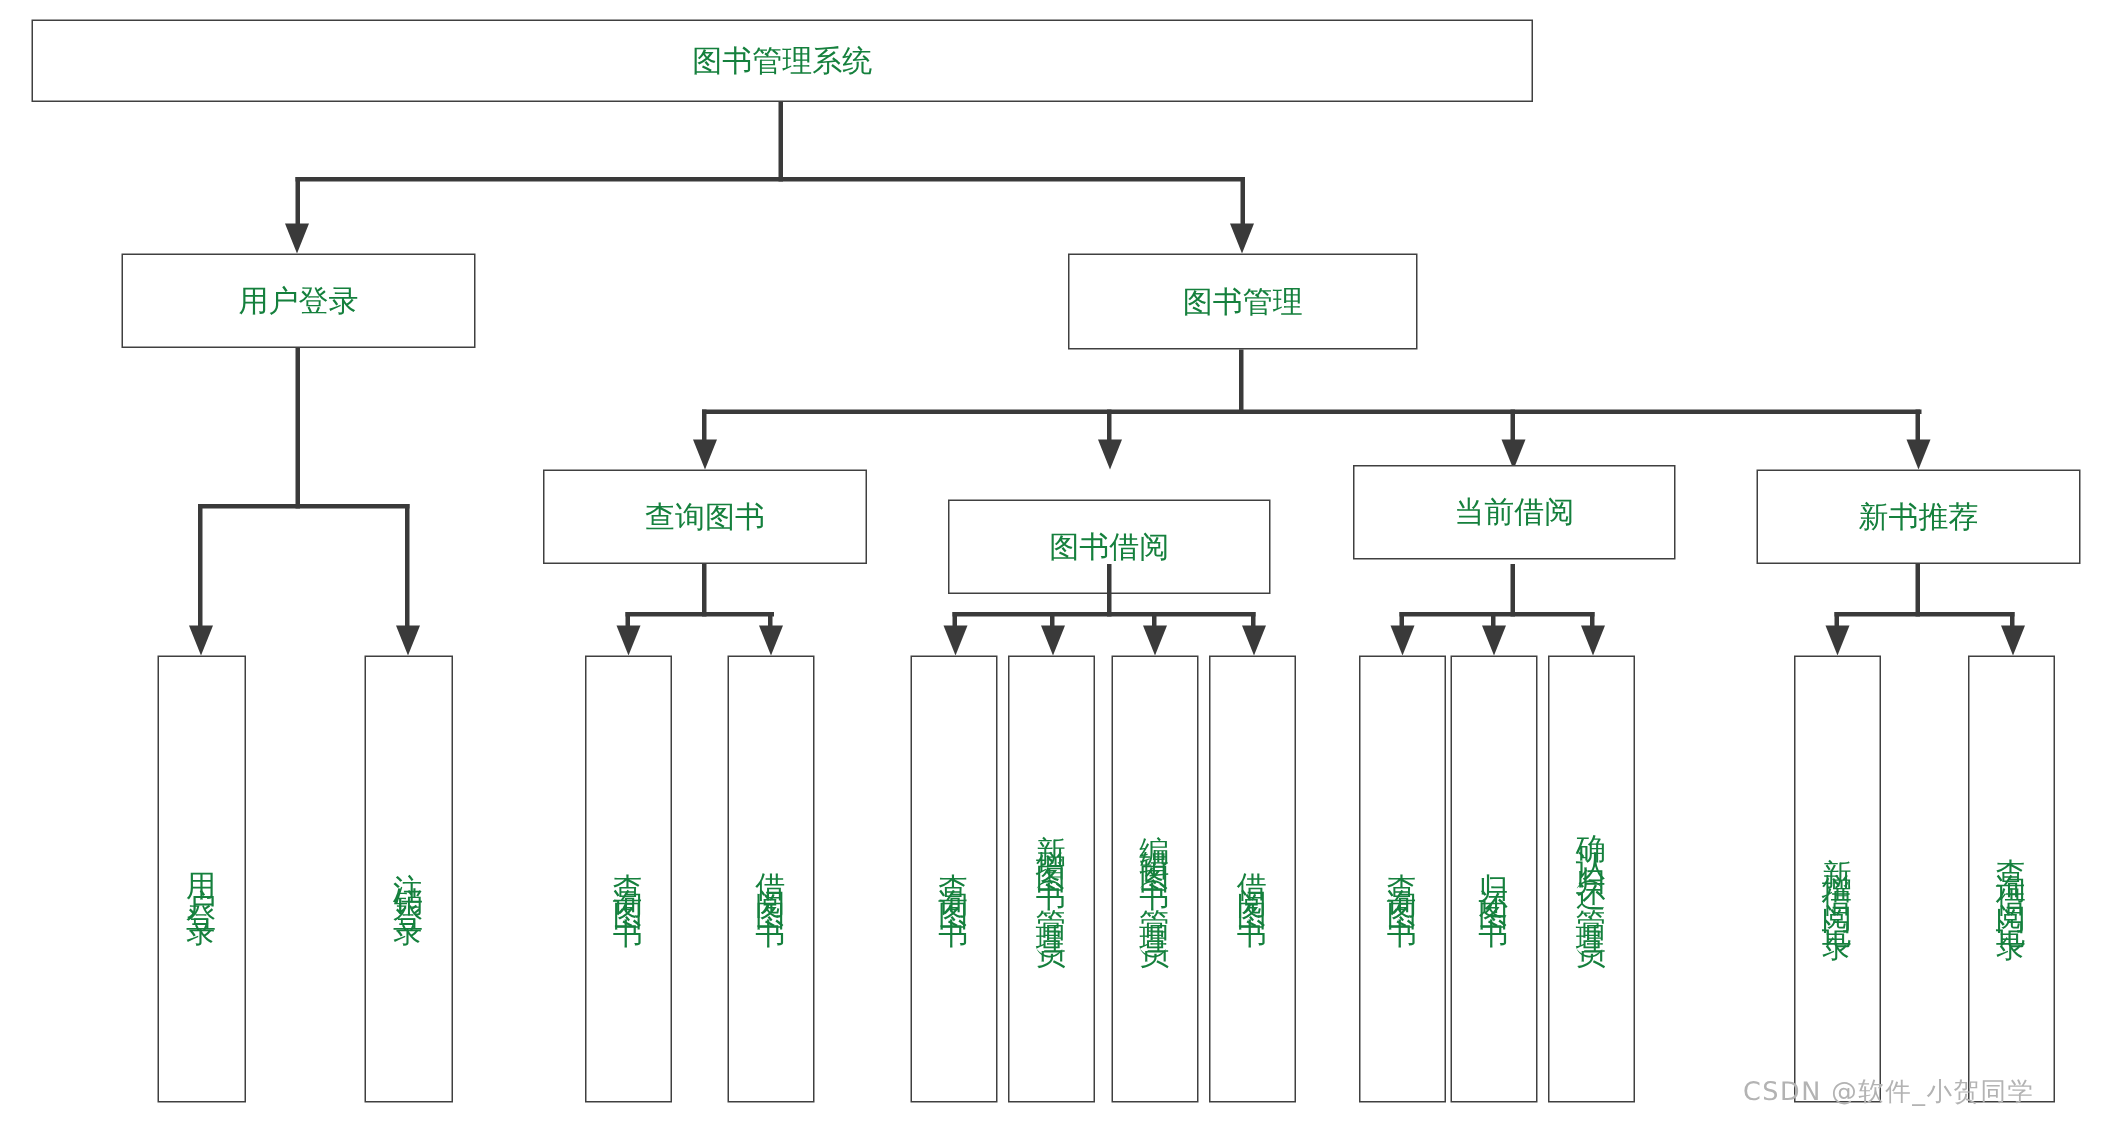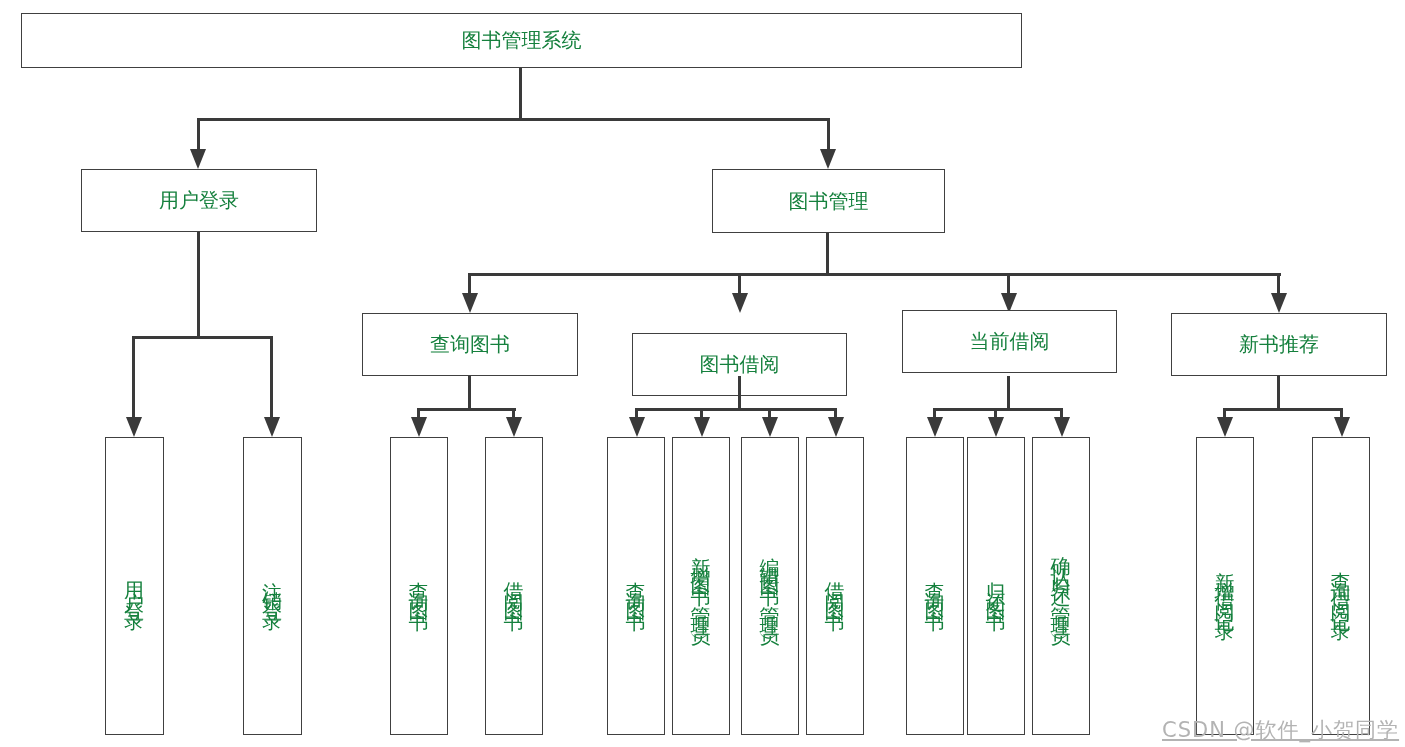--- a/index.html
+++ b/index.html
@@ -8,22 +8,22 @@
   .box{position:absolute;box-sizing:border-box;border:1px solid #404040;background:#ffffff;
        display:flex;align-items:center;justify-content:center;
        font-size:20px;color:#15803d;}
   .box span{white-space:nowrap;}
   .vbox span{writing-mode:vertical-rl;text-orientation:mixed;letter-spacing:10px;line-height:1;font-size:20px;}
   .vl{position:absolute;width:3px;background:#3a3a3a;}
   .hl{position:absolute;height:3px;background:#3a3a3a;}
   .ah{position:absolute;width:0;height:0;
       border-left:8px solid transparent;border-right:8px solid transparent;
       border-top:20px solid #3a3a3a;}
-  .watermark{position:absolute;left:1162px;top:716px;font-size:21px;color:#b3b3b3;
-             z-index:5;white-space:nowrap;letter-spacing:1px;text-decoration:underline;}
+  .watermark{position:absolute;left:1162px;top:716px;font-size:17px;color:#b3b3b3;
+             z-index:5;white-space:nowrap;letter-spacing:1px;}
 </style>
 </head>
 <body>
 
 <div class="stage">
 
   <div class="box" style="left:21px;top:13px;width:1001px;height:55px;">
     <span>图书管理系统</span>
   </div>
 

